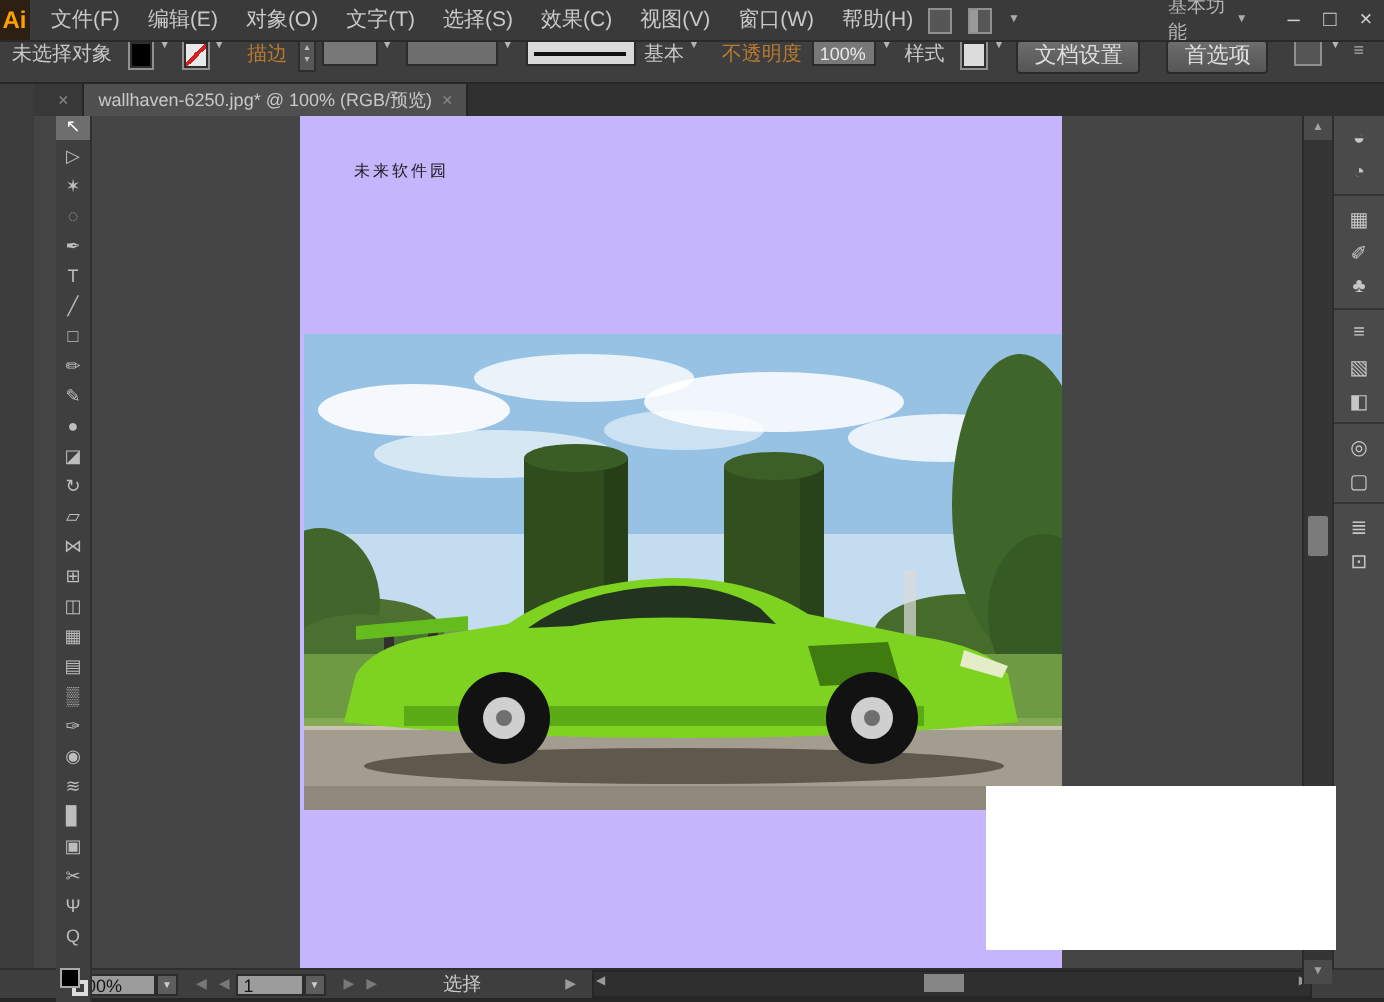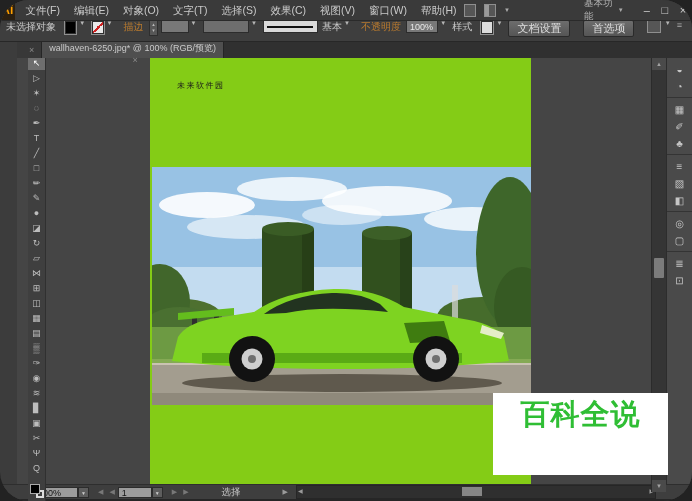--- a/index.html
+++ b/index.html
@@ -1,17 +1,17 @@
 <!DOCTYPE html>
 <html><head>
 <meta charset="utf-8">
 <style>
   html,body{margin:0;padding:0;background:#222;}
   .app{position:relative;width:692px;height:501px;background:#3c3c3c;overflow:hidden;
-       font-family:"Liberation Sans",sans-serif;color:#c9c9c9;border-radius:29px;-webkit-font-smoothing:antialiased;}
+       font-family:"Liberation Sans",sans-serif;color:#c9c9c9;-webkit-font-smoothing:antialiased;}
 
   
   .menubar{position:absolute;left:0;top:0;width:692px;height:20px;background:#3a3a3a;
            border-bottom:1px solid #2a2a2a;display:flex;align-items:center;z-index:10;}
   .ai-logo{width:24px;height:20px;background:#2b2012;color:#ffa000;font-weight:bold;
            font-size:12px;display:flex;align-items:center;justify-content:center;}
   .menu-items{display:flex;align-items:center;margin-left:4px;}
   .menu-item{font-size:10.5px;color:#c9c9c9;padding:12px 7px;line-height:20px;white-space:nowrap;}
   .menubar-right{margin-left:auto;display:flex;align-items:center;}
   .mb-icon{width:13px;height:11px;border:1px solid #8f8f8f;background:#565656;margin-right:8px;}
@@ -43,37 +43,37 @@
   .btn{height:15px;line-height:14px;padding:0 8px;background:linear-gradient(#6d6d6d,#555);
        border:1px solid #2a2a2a;border-radius:2px;color:#dedede;font-size:11px;margin-right:13px;}
   .ob-spacer{flex:1;}
   .ob-collapse{color:#aaa;font-size:9px;margin-right:4px;}
 
   
   .tabbar{position:absolute;left:17px;top:42px;width:675px;height:16px;background:#303030;
           display:flex;z-index:8;}
   .tab{display:flex;align-items:center;padding:0 7px;font-size:9px;color:#989898;
        background:#383838;border-right:1px solid #252525;white-space:nowrap;}
-  .tab.active{background:#4f4f4f;color:#c9c9c9;flex-direction:column;}
+  .tab.active{background:#4f4f4f;color:#c9c9c9;}
   .tab-close{margin-left:5px;font-size:9px;color:#8a8a8a;}
 
   
   .toolbar{position:absolute;left:16px;top:42px;width:17px;height:459px;background:#3f3f3f;
            border-right:1px solid #303030;z-index:7;margin-left:12px;}
   .toolbar-header{height:13px;color:#9a9a9a;font-size:8px;text-align:center;letter-spacing:1px;line-height:10px;}
   .tool{width:17px;height:15px;display:flex;align-items:center;justify-content:center;
         font-size:9px;color:#bdbdbd;box-sizing:border-box;}
   .tool.active{background:#6e6e6e;color:#fff;}
   .fs-widget{position:absolute;left:2px;bottom:3px;width:14px;height:14px;}
   .fs-fill{position:absolute;left:0;top:0;width:8px;height:8px;background:#000;border:1px solid #aaa;z-index:2;}
   .fs-stroke{position:absolute;right:0;bottom:0;width:8px;height:8px;border:2px solid #ddd;background:#3f3f3f;box-sizing:border-box;}
 
   
   .canvas{position:absolute;left:17px;top:58px;width:635px;height:426px;background:#454545;overflow:hidden;}
-  .artboard{position:absolute;left:133px;top:0;width:381px;height:426px;background:#84cc16;}
+  .artboard{position:absolute;left:133px;top:0;width:381px;height:426px;background:#c4b5fd;}
   .artboard-label{position:absolute;left:27px;top:22px;font-size:8px;color:#1b1b1b;letter-spacing:1.5px;}
   .photo{position:absolute;left:2px;top:109px;width:379px;height:238px;}
   .photo svg{display:block;width:100%;height:100%;}
 
   
   .vscroll{position:absolute;right:26px;top:58px;width:14px;height:434px;background:#353535;
            border-left:1px solid #2b2b2b;z-index:6;}
   .vs-up,.vs-down{position:absolute;left:0;width:14px;height:12px;text-align:center;
                   font-size:6px;color:#a2a2a2;line-height:12px;background:#4a4a4a;}
   .vs-up{top:0;}
@@ -321,16 +321,15 @@
     <span class="popup-arrow">▶</span>
     <span class="hscroll">
       <span class="hs-left">◀</span>
       <span class="hs-thumb"></span>
       <span class="hs-right">▶</span>
     </span>
   </div>
   <div class="bottom-edge"></div>
 
   <div class="watermark">
-    <div class="wm-title">百科全说</div>
   </div>
 
 </div>
 
 </body></html>

